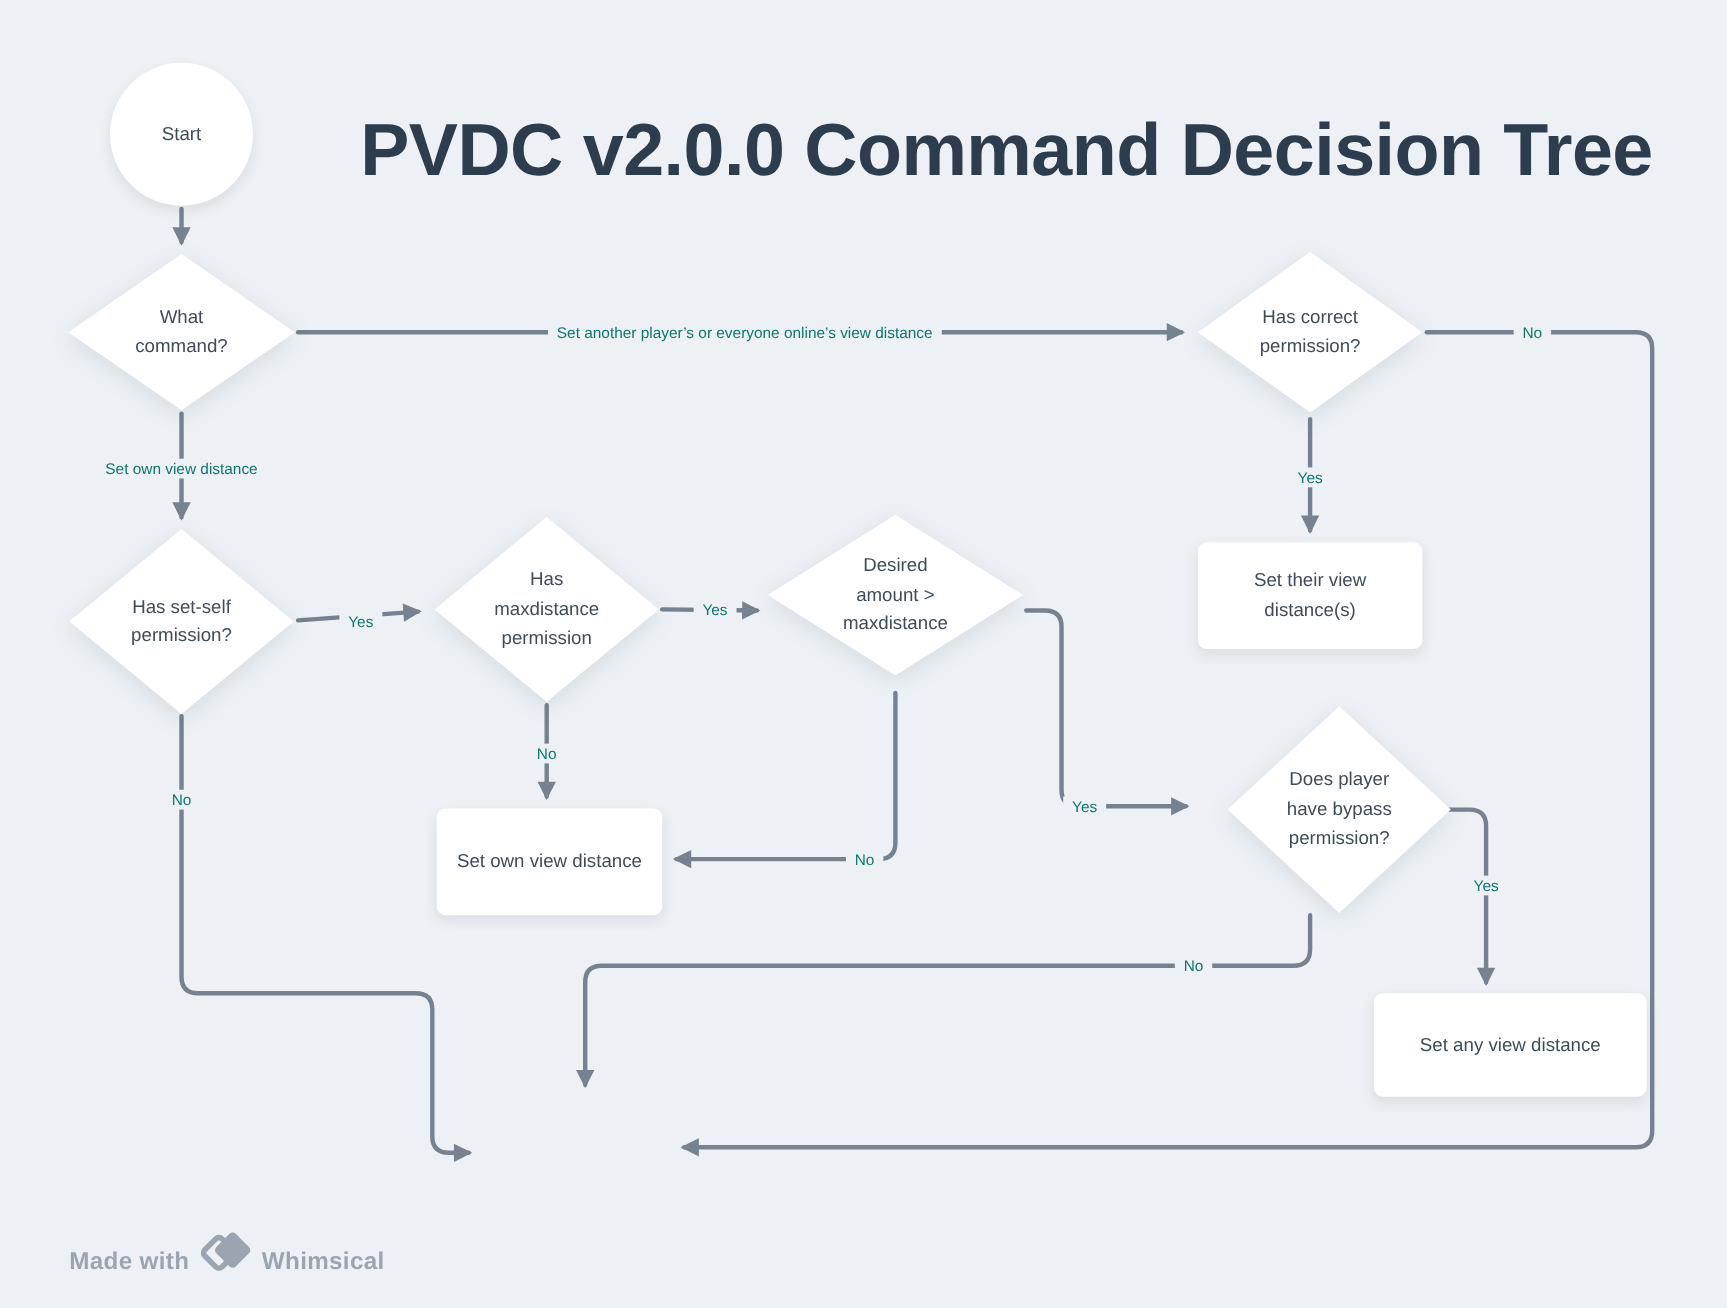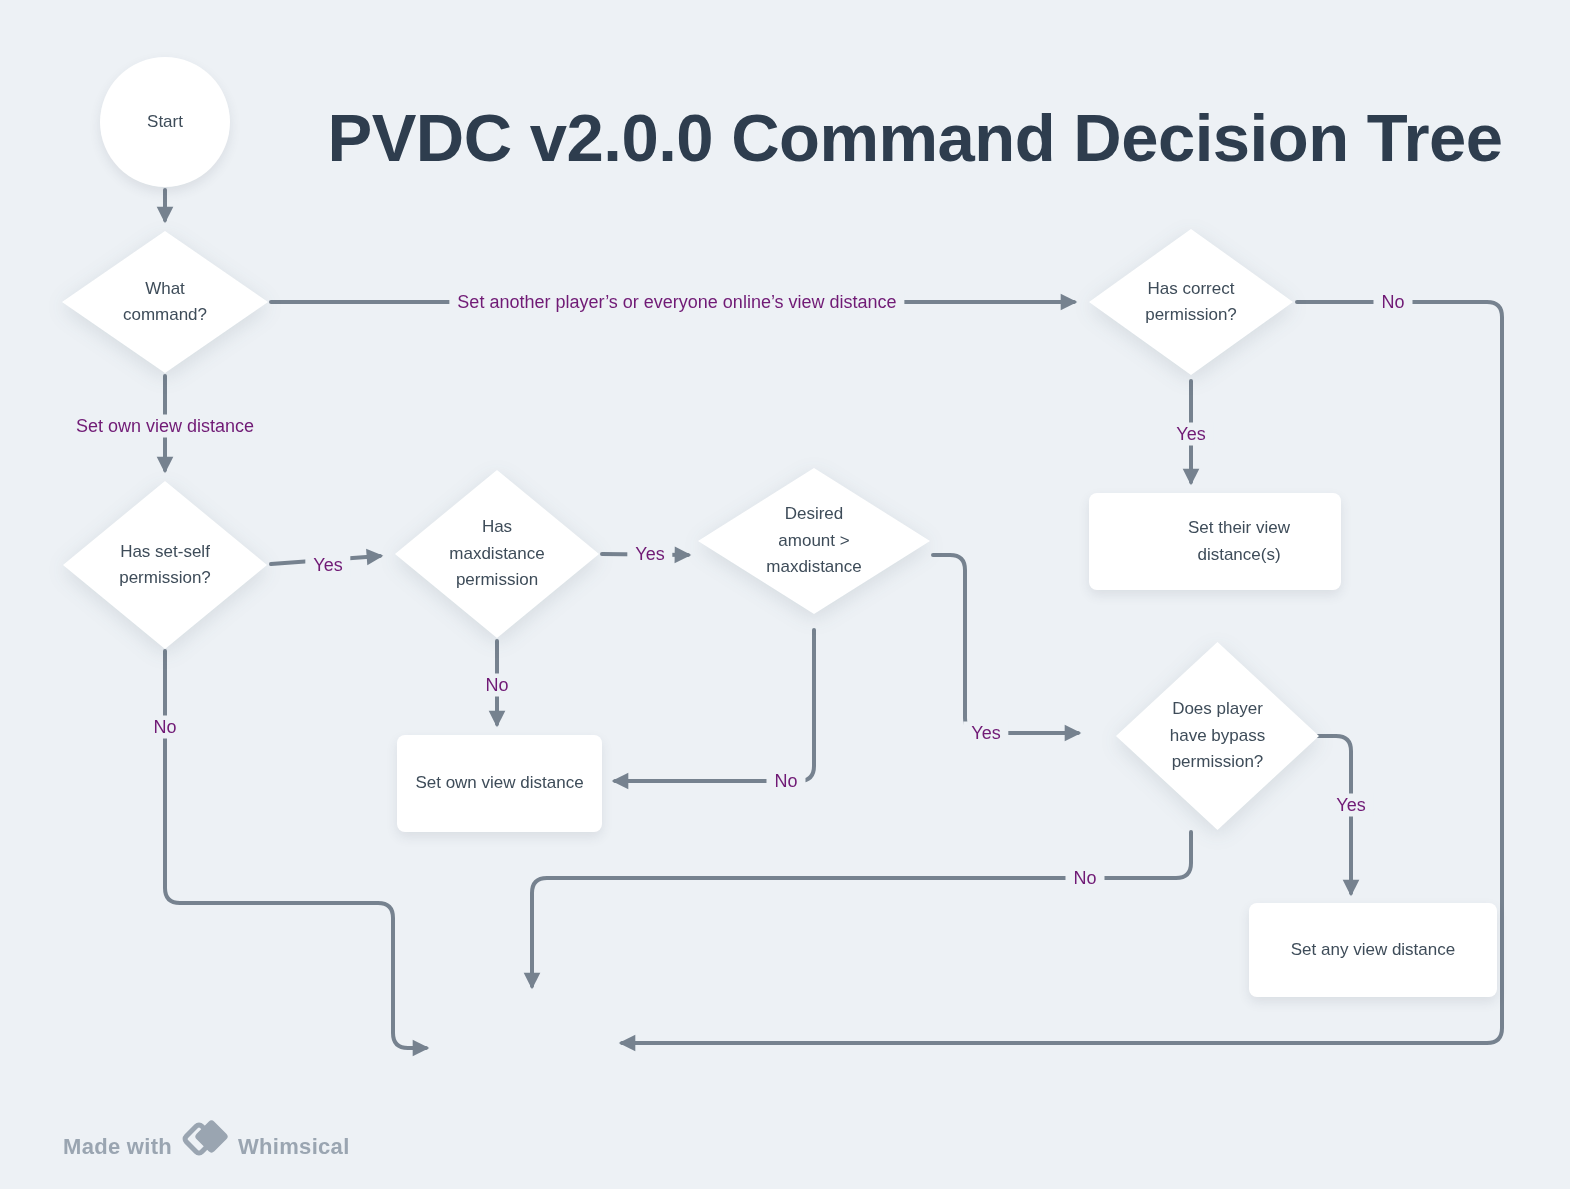--- a/index.html
+++ b/index.html
@@ -24,21 +24,21 @@
   .shape-circle  { background:#FFFFFF; border-radius:50%;  box-shadow:0 5px 12px rgba(45,62,80,.10); }
   .shape-rect    { background:#FFFFFF; border-radius:8px;  box-shadow:0 5px 12px rgba(45,62,80,.10); }
   .shape-stadium { background:#FFFFFF; border-radius:48px; box-shadow:0 5px 12px rgba(45,62,80,.10); }
   .shape-diamond { filter:drop-shadow(0 5px 10px rgba(45,62,80,.12)); }
   .shape-diamond::before {
     content:""; position:absolute; inset:0; background:#FFFFFF;
     clip-path:polygon(50% 0,100% 50%,50% 100%,0 50%);
   }
   .edge-label {
     position:absolute; transform:translate(-50%,-50%);
-    background:#EDF1F5; color:#701a75; font-size:18px;
+    background:#EDF1F5; color:#0f766e; font-size:14px;
     padding:1px 8px; white-space:nowrap;
   }
   .footer {
     position:absolute; left:63px; top:1118px;
     display:flex; align-items:flex-end; gap:8px;
     color:#9AA5B1; font-size:22px; font-weight:700; letter-spacing:0.3px;
     text-decoration:none; cursor:pointer;
   }
 </style>
 </head>
@@ -76,21 +76,21 @@
 
   <div class="node shape-circle" style="left:100px; top:57px; width:130px; height:130px;">
     <span class="label">Start</span>
   </div>
 
   <div class="node shape-diamond" style="left:1089px; top:229px; width:204px; height:146px;">
     <span class="label">Has correct
 permission?</span>
   </div>
 
-  <div class="node shape-rect" style="left:1089px; top:493px; width:204px; height:97px;padding-left:48px;">
+  <div class="node shape-rect" style="left:1089px; top:493px; width:204px; height:97px;">
     <span class="label">Set their view
 distance(s)</span>
   </div>
 
   <div class="node shape-diamond" style="left:63px; top:481px; width:204px; height:168px;">
     <span class="label">Has set-self
 permission?</span>
   </div>
 
   <div class="node shape-diamond" style="left:395px; top:470px; width:204px; height:168px;justify-content:center;">

